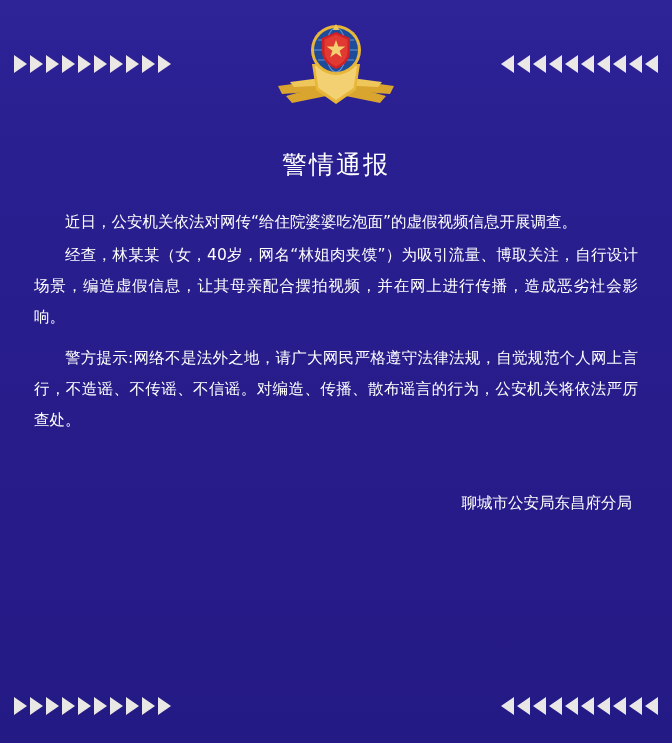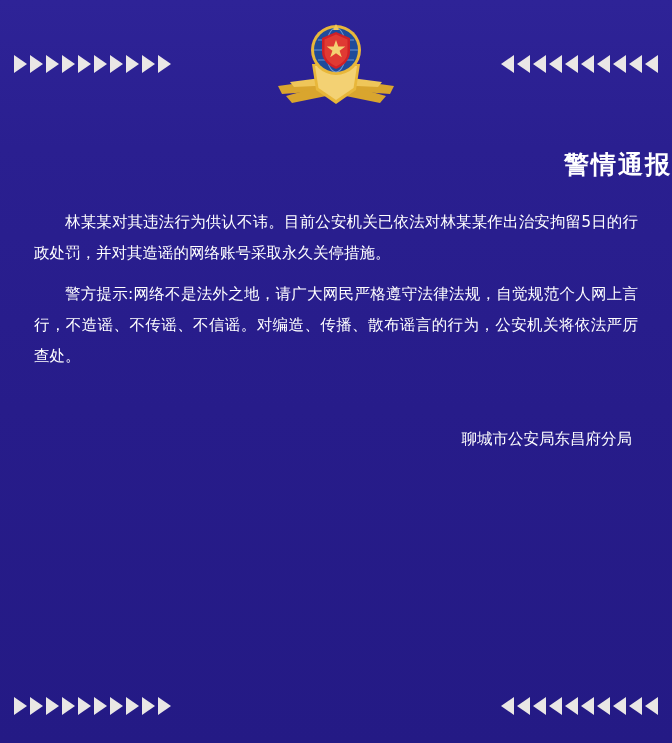--- a/index.html
+++ b/index.html
@@ -56,24 +56,24 @@
     position: absolute;
     left: 50%;
     top: 16px;
     transform: translateX(-50%);
     width: 128px;
     height: 96px;
   }
 
   
   .title {
-    text-align: right;
+    text-align: center;
     color: #ffffff;
     font-size: 25px;
-    font-weight: bold;
+    font-weight: normal;
     letter-spacing: 2px;
     margin-top: 28px;
     margin-bottom: 26px;
     font-family: "DejaVu Sans", "Liberation Sans", sans-serif;
   }
 
   
   .content {
     padding: 0 34px;
     color: #ffffff;
@@ -173,21 +173,22 @@
       <span class="chev chev-left"></span>
       <span class="chev chev-left"></span>
       <span class="chev chev-left"></span>
       <span class="chev chev-left"></span>
     </div>
   </div>
 
   <div class="title">警情通报</div>
 
   <div class="content">
-    <p>林某某对其违法行为供认不讳。目前公安机关已依法对林某某作出治安拘留5日的行政处罚，并对其造谣的网络账号采取永久关停措施。</p>
+    <p>近日，公安机关依法对网传“给住院婆婆吃泡面”的虚假视频信息开展调查。</p>
+    <p>经查，林某某（女，40岁，网名“林姐肉夹馍”）为吸引流量、博取关注，自行设计场景，编造虚假信息，让其母亲配合摆拍视频，并在网上进行传播，造成恶劣社会影响。</p>
     <p class="gap">警方提示:网络不是法外之地，请广大网民严格遵守法律法规，自觉规范个人网上言行，不造谣、不传谣、不信谣。对编造、传播、散布谣言的行为，公安机关将依法严厉查处。</p>
   </div>
 
   <div class="signature">
     <div>聊城市公安局东昌府分局</div>
   </div>
 
   <div class="footer">
     <div class="chevrons">
       <span class="chev chev-right"></span>

